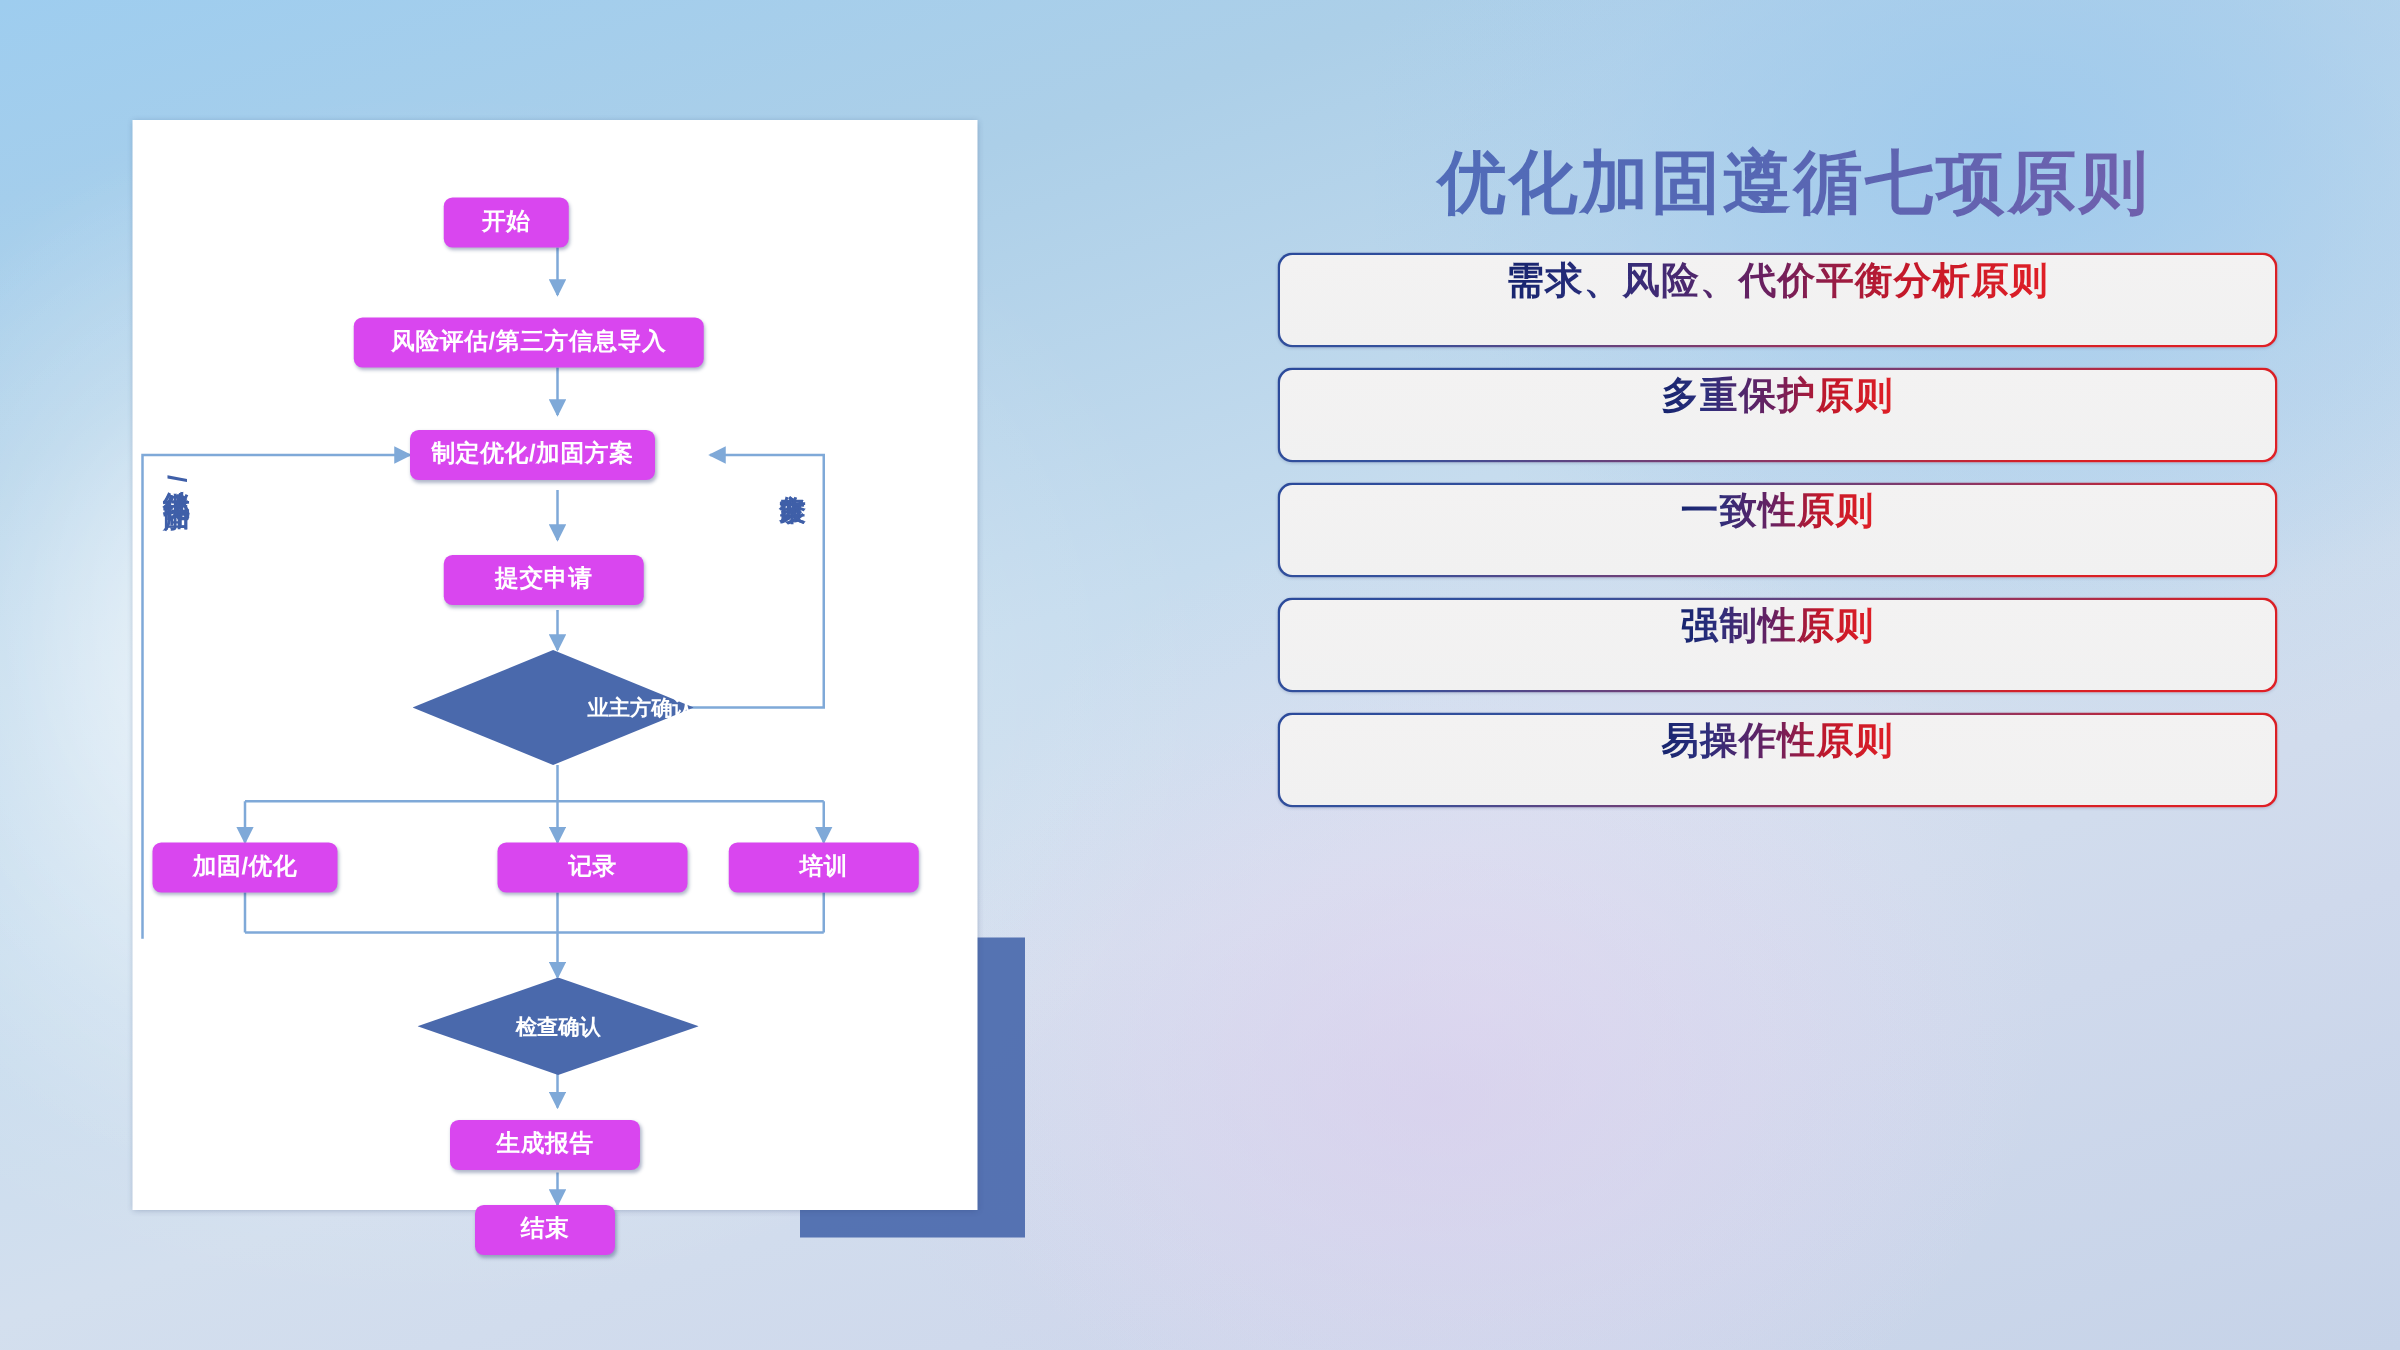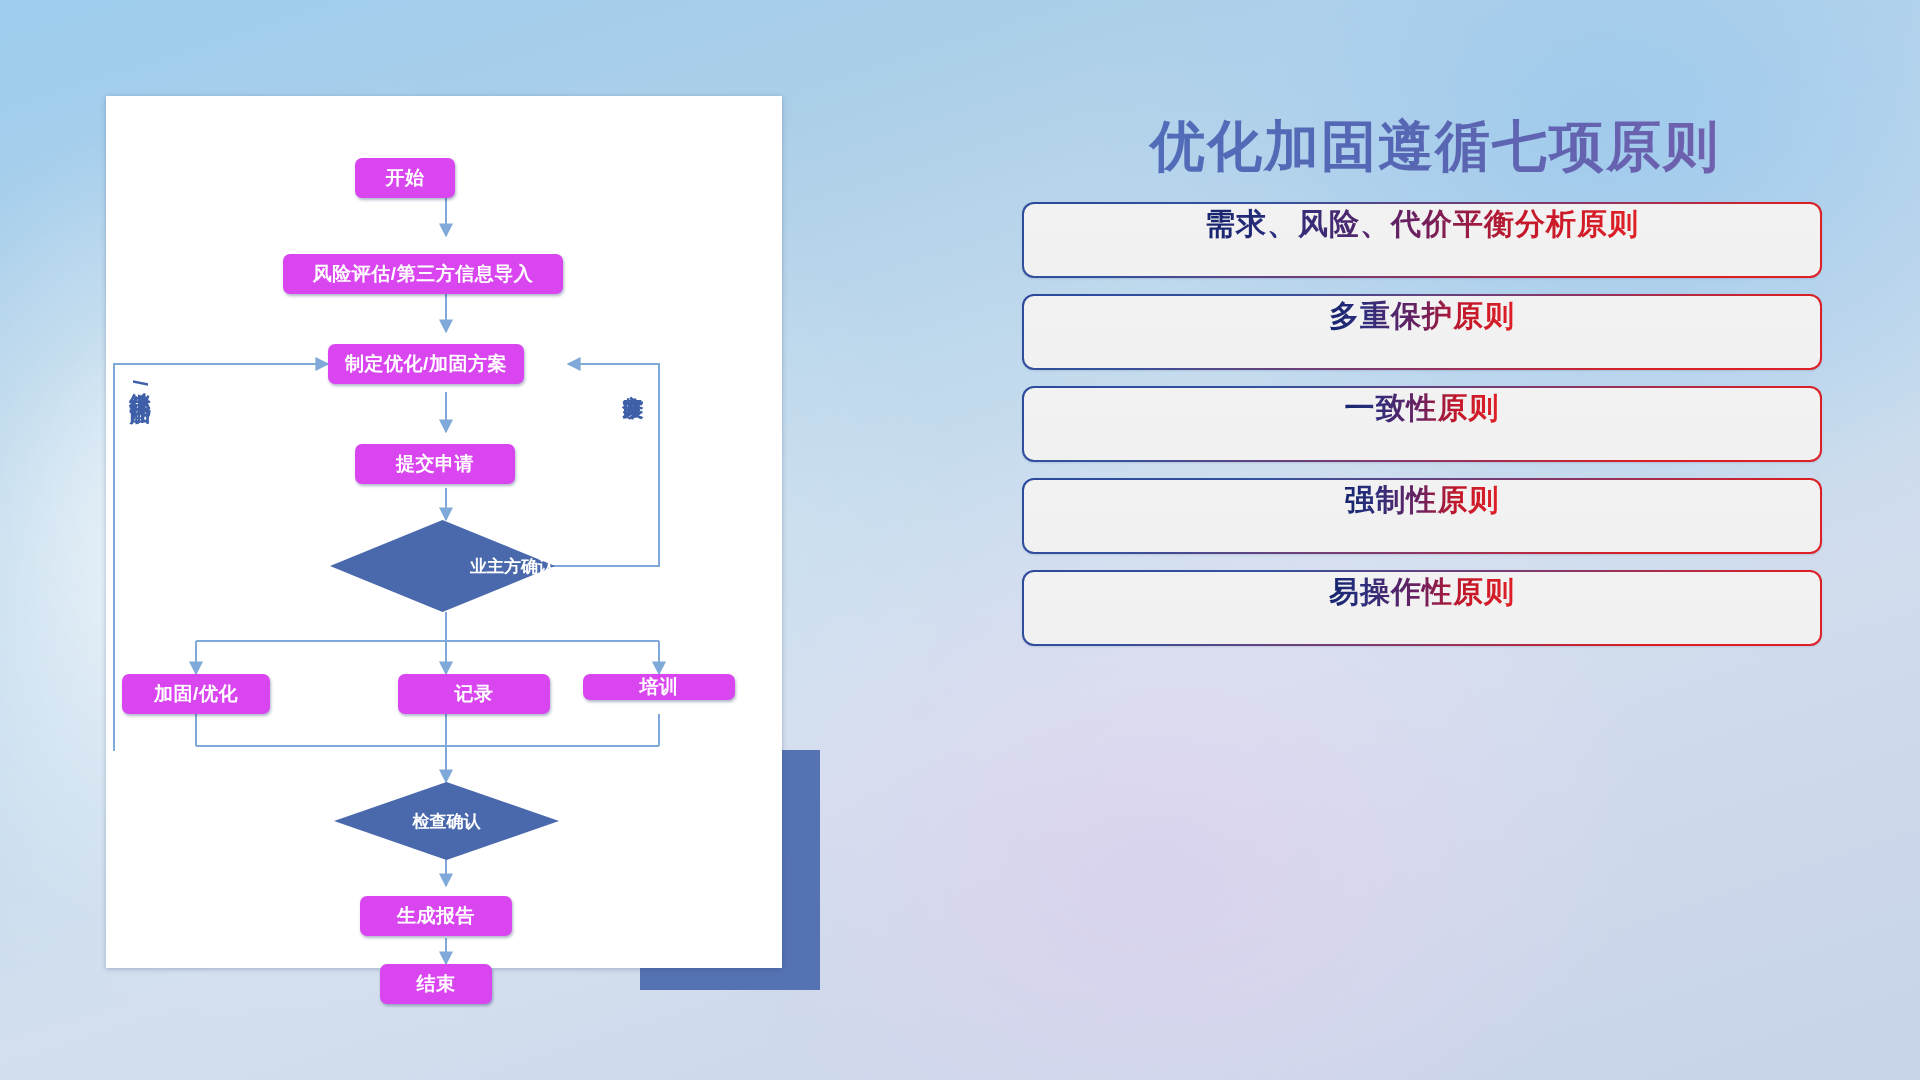--- a/index.html
+++ b/index.html
@@ -248,21 +248,21 @@
     </div>
 
     <div class="node" style="left:16px; top:578px; width:148px; height:40px; font-size:19px;">
       <span>加固/优化</span>
     </div>
 
     <div class="node" style="left:264px; top:578px; width:152px; height:40px; font-size:19px;margin-left:28px;">
       <span>记录</span>
     </div>
 
-    <div class="node" style="left:477px; top:578px; width:152px; height:26px; font-size:19px;font-family:Liberation Serif, serif;">
+    <div class="node" style="left:477px; top:578px; width:152px; height:40px; font-size:19px;font-family:Liberation Serif, serif;">
       <span>培训</span>
     </div>
 
     <div class="diamond" style="left:228px; top:686px; width:225px; height:78px; font-size:17px;">
       <div class="dshape"></div>
       <span class="dlabel">检查确认</span>
     </div>
 
     <div class="node" style="left:254px; top:800px; width:152px; height:40px; font-size:19px;">
       <span>生成报告</span>

